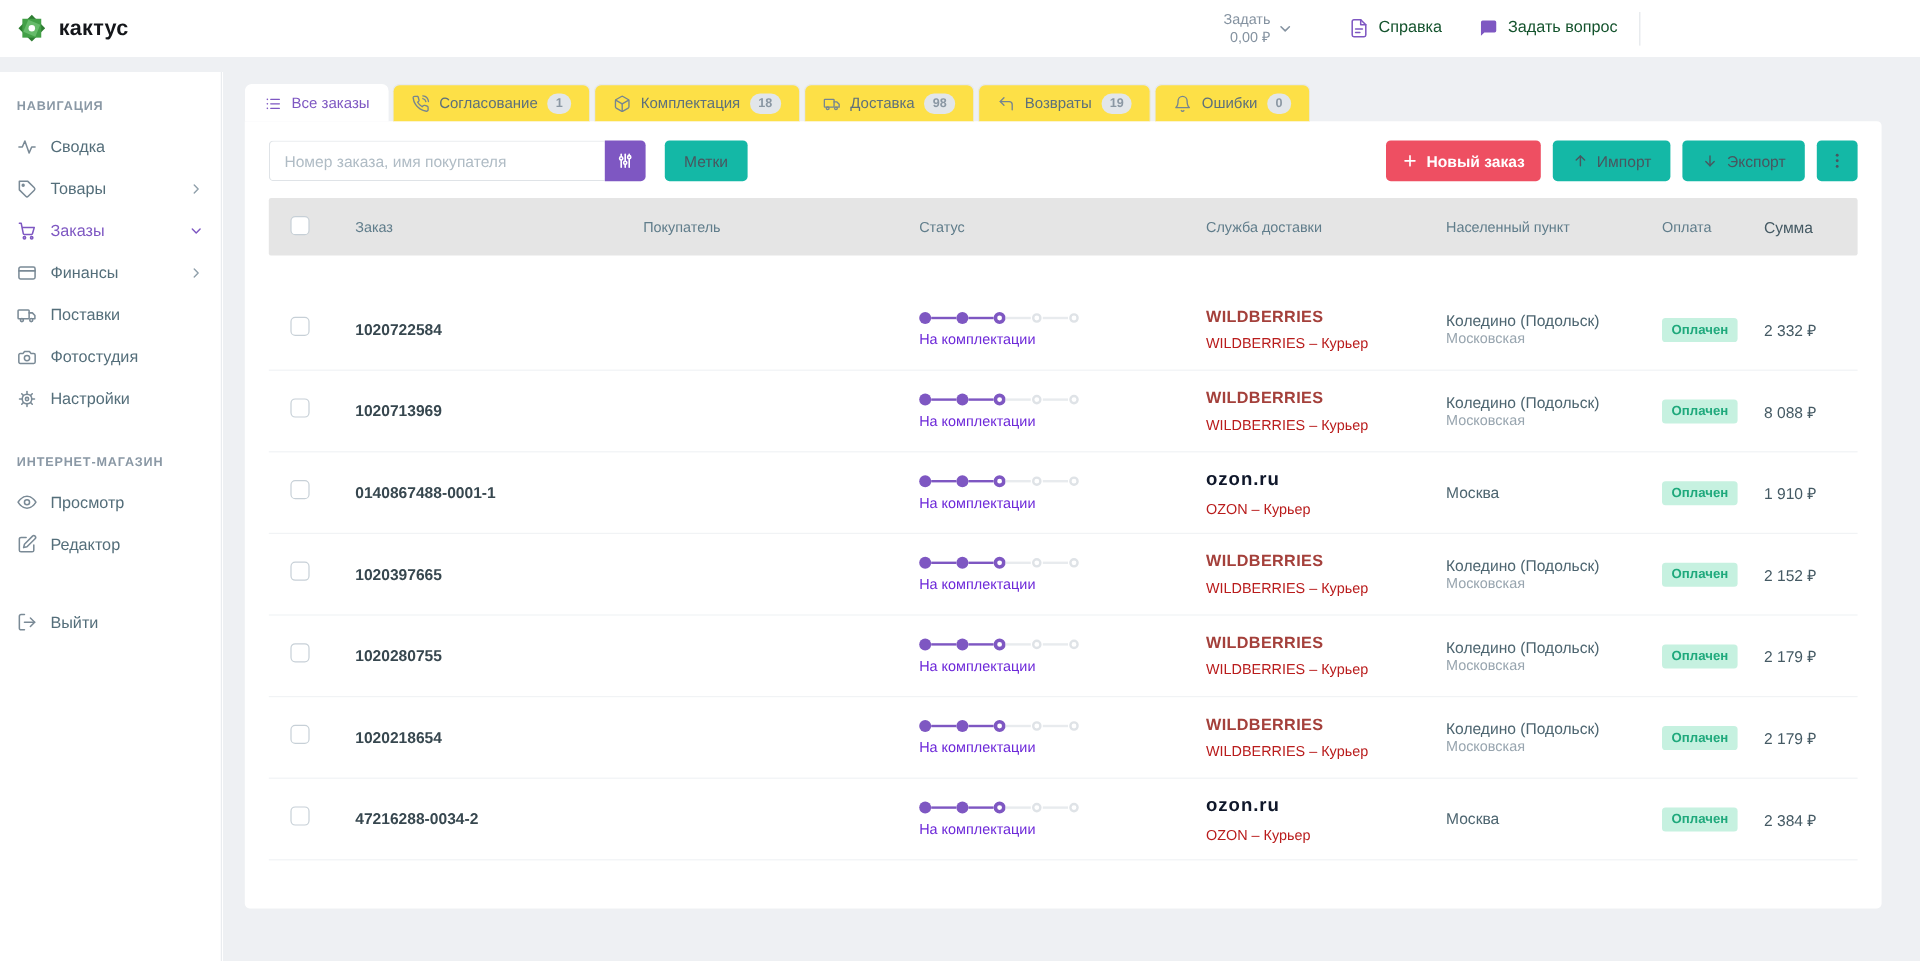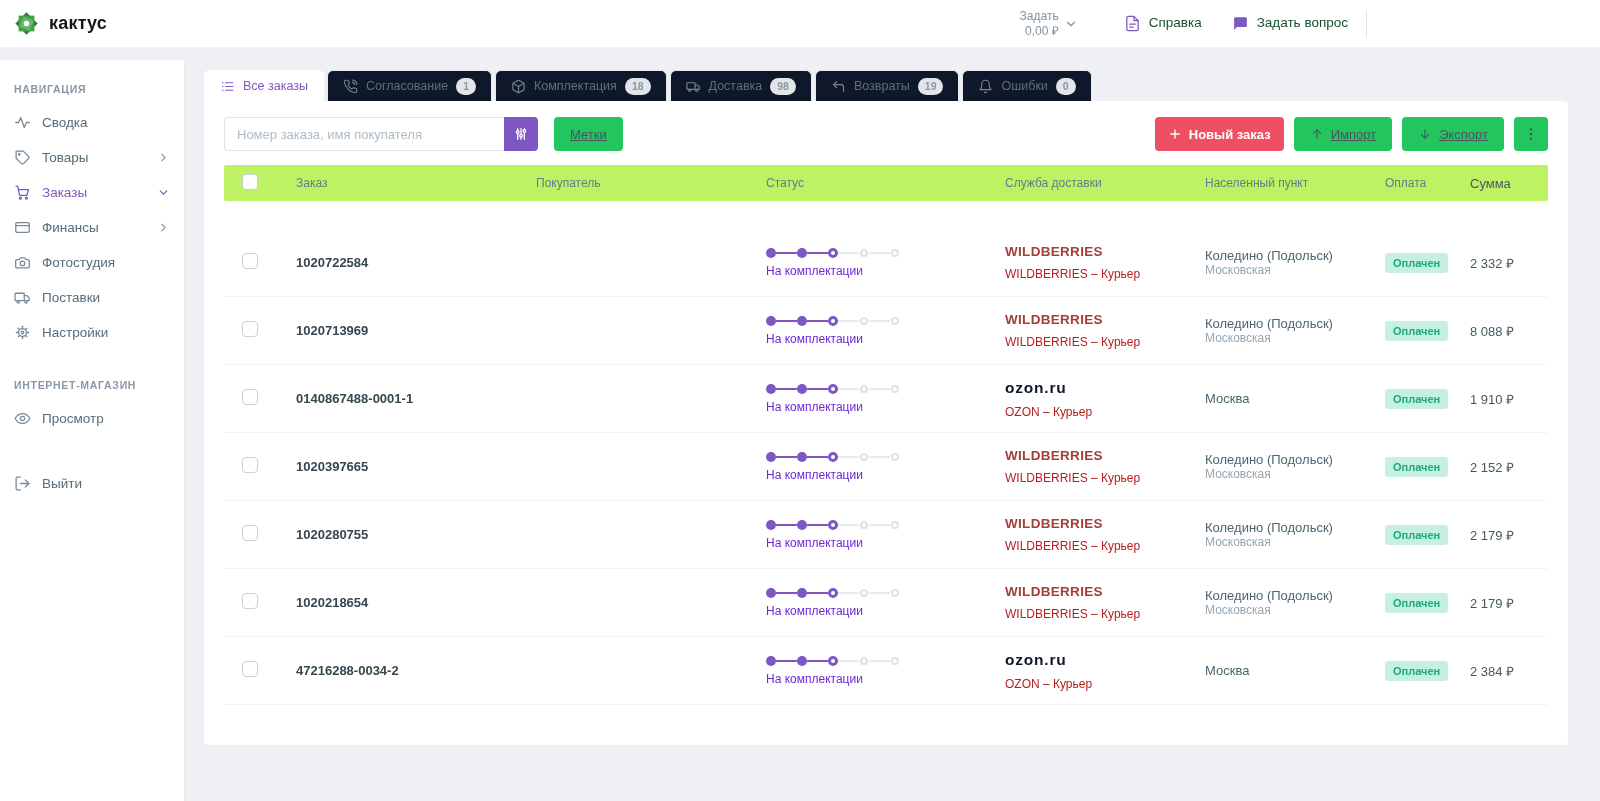--- a/index.html
+++ b/index.html
@@ -47,21 +47,21 @@
   .logout-wrap{ margin-top:30px; }
 
   
   .main{ margin-left:185px; padding:16px 0 0 19px; }
   .page-title{ font-size:20px; font-weight:700; color:#2f3a43; }
 
   
   .tabs{ display:flex; margin-top:18px; }
   .tab{
     display:flex; align-items:center; gap:8px; height:31px; padding:0 15px;
-    background:#0f172a; border:1px solid #e6e9ed; border-bottom:none;
+    background:#fde047; border:1px solid #e6e9ed; border-bottom:none;
     border-radius:6px 6px 0 0; margin-right:3px;
     font-size:12.5px; color:#5d707b; cursor:pointer; white-space:nowrap;
   }
   .tab .icn{ width:15px; height:15px; color:#76858f; }
   .tab.active{ background:#fff; border-color:#fff; color:#7e57c2; }
   .tab.active .icn{ color:#7e57c2; }
   .tab-badge{
     background:#e2e6ea; color:#8a97a3; font-size:10.5px; font-weight:600;
     padding:2px 7px; border-radius:9px; line-height:1.2;
   }
@@ -81,36 +81,36 @@
   .filter-btn{
     width:34px; height:34px; background:#7e57c2; border:none; border-radius:0 4px 4px 0;
     display:flex; align-items:center; justify-content:center; cursor:pointer; color:#fff;
   }
   .filter-btn .icn{ width:16px; height:16px; }
   .btn{
     height:34px; border:none; border-radius:4px; font-size:13px; cursor:pointer;
     display:flex; align-items:center; gap:7px; padding:0 16px;
     font-family:"Liberation Sans", sans-serif;
   }
-  .btn-gray{ background:#22c55e; color:#49565f;text-decoration:underline; }
+  .btn-gray{ background:#14b8a6; color:#49565f; }
   .btn-labels{ margin-left:16px; }
   .toolbar-right{ margin-left:auto; display:flex; align-items:center; gap:10px; }
   .btn-new{ background:#ee4f62; color:#fff; font-weight:600; padding:0 13px; }
   .btn .icn{ width:14px; height:14px; }
   .btn-kebab{ width:34px; padding:0; justify-content:center; }
   .btn-kebab .icn{ width:16px; height:16px; color:#49565f; }
 
   
   .table{ margin:0 20px; }
   .thead, .trow{
     display:grid;
     grid-template-columns:72px 240px 230px 239px 200px 175px 85px 1fr;
     align-items:center;
   }
-  .thead{ background:#bef264; height:36px; border-radius:2px; font-size:12px; color:#607d8b; }
+  .thead{ background:#e5e5e5; height:48px; border-radius:2px; font-size:12px; color:#607d8b; }
   .thead .cell, .trow .cell{ padding-right:8px; }
   .c-check{ padding-left:18px; }
   .c-pay{ padding-left:5px; }
   .c-amount{ padding-left:5px; }
   .table-spacer{ height:28px; }
   .checkbox{
     width:16px; height:16px; border:1.5px solid #c7d0d7; border-radius:4px;
     display:inline-block; background:#fff; cursor:pointer;
   }
   .trow{ height:68px; border-bottom:1px solid #f1f3f5; }
@@ -235,36 +235,36 @@
         <span class="nav-label">Финансы</span>
         <span class="icn chev">
           <svg viewBox="0 0 24 24" fill="none" stroke="currentColor" stroke-width="2.2" stroke-linecap="round" stroke-linejoin="round">
             <polyline points="9 6 15 12 9 18"></polyline>
           </svg>
         </span>
       </div>
       <div class="nav-item">
         <span class="icn ">
           <svg viewBox="0 0 24 24" fill="none" stroke="currentColor" stroke-width="1.8" stroke-linecap="round" stroke-linejoin="round">
-            <path d="M4 8h3.2l1.9-2.5h5.8L16.8 8H20a1.6 1.6 0 0 1 1.6 1.6V18a1.6 1.6 0 0 1-1.6 1.6H4A1.6 1.6 0 0 1 2.4 18V9.6A1.6 1.6 0 0 1 4 8z"></path>
-            <circle cx="12" cy="13.3" r="3.1"></circle>
-          </svg>
-        </span>
-        <span class="nav-label">Фотостудия</span>
-      </div>
-      <div class="nav-item">
-        <span class="icn ">
-          <svg viewBox="0 0 24 24" fill="none" stroke="currentColor" stroke-width="1.8" stroke-linecap="round" stroke-linejoin="round">
             <rect x="1.5" y="6" width="13" height="10.5" rx="1"></rect>
             <path d="M14.5 9.5h3.8l3 3.2v3.8h-3"></path>
             <circle cx="6" cy="18" r="1.8"></circle>
             <circle cx="17" cy="18" r="1.8"></circle>
           </svg>
         </span>
         <span class="nav-label">Поставки</span>
+      </div>
+      <div class="nav-item">
+        <span class="icn ">
+          <svg viewBox="0 0 24 24" fill="none" stroke="currentColor" stroke-width="1.8" stroke-linecap="round" stroke-linejoin="round">
+            <path d="M4 8h3.2l1.9-2.5h5.8L16.8 8H20a1.6 1.6 0 0 1 1.6 1.6V18a1.6 1.6 0 0 1-1.6 1.6H4A1.6 1.6 0 0 1 2.4 18V9.6A1.6 1.6 0 0 1 4 8z"></path>
+            <circle cx="12" cy="13.3" r="3.1"></circle>
+          </svg>
+        </span>
+        <span class="nav-label">Фотостудия</span>
       </div>
       <div class="nav-item">
         <span class="icn ">
           <svg viewBox="0 0 24 24" fill="none" stroke="currentColor" stroke-width="1.8" stroke-linecap="round" stroke-linejoin="round">
             <circle cx="12" cy="12" r="5.6"></circle>
             <circle cx="12" cy="12" r="1.9"></circle>
             <line x1="18" y1="12" x2="20.8" y2="12"></line>
             <line x1="16.3" y1="16.3" x2="18.2" y2="18.2"></line>
             <line x1="12" y1="18" x2="12" y2="20.8"></line>
             <line x1="7.7" y1="16.3" x2="5.8" y2="18.2"></line>
@@ -281,20 +281,29 @@
     <div class="section-title">ИНТЕРНЕТ-МАГАЗИН</div>
     <div>
         <div class="nav-item">
           <span class="icn ">
             <svg viewBox="0 0 24 24" fill="none" stroke="currentColor" stroke-width="1.8" stroke-linecap="round" stroke-linejoin="round">
               <path d="M1.5 12S5.5 5 12 5s10.5 7 10.5 7-4 7-10.5 7S1.5 12 1.5 12z"></path>
               <circle cx="12" cy="12" r="3"></circle>
             </svg>
           </span>
           <span class="nav-label">Просмотр</span>
+        </div>
+        <div class="nav-item">
+          <span class="icn ">
+            <svg viewBox="0 0 24 24" fill="none" stroke="currentColor" stroke-width="1.8" stroke-linecap="round" stroke-linejoin="round">
+              <path d="M11 4H5a2 2 0 0 0-2 2v13a2 2 0 0 0 2 2h13a2 2 0 0 0 2-2v-6"></path>
+              <path d="M18.5 2.5a2.1 2.1 0 0 1 3 3L12 15l-4 1 1-4z"></path>
+            </svg>
+          </span>
+          <span class="nav-label">Редактор</span>
         </div>
       </div>
   </div>
   <div class="logout-wrap">
     <div class="nav-item">
       <span class="icn">
         <svg viewBox="0 0 24 24" fill="none" stroke="currentColor" stroke-width="1.8" stroke-linecap="round" stroke-linejoin="round">
             <path d="M9 21H5a2 2 0 0 1-2-2V5a2 2 0 0 1 2-2h4"></path>
             <polyline points="16 17 21 12 16 7"></polyline>
             <line x1="21" y1="12" x2="9" y2="12"></line>

